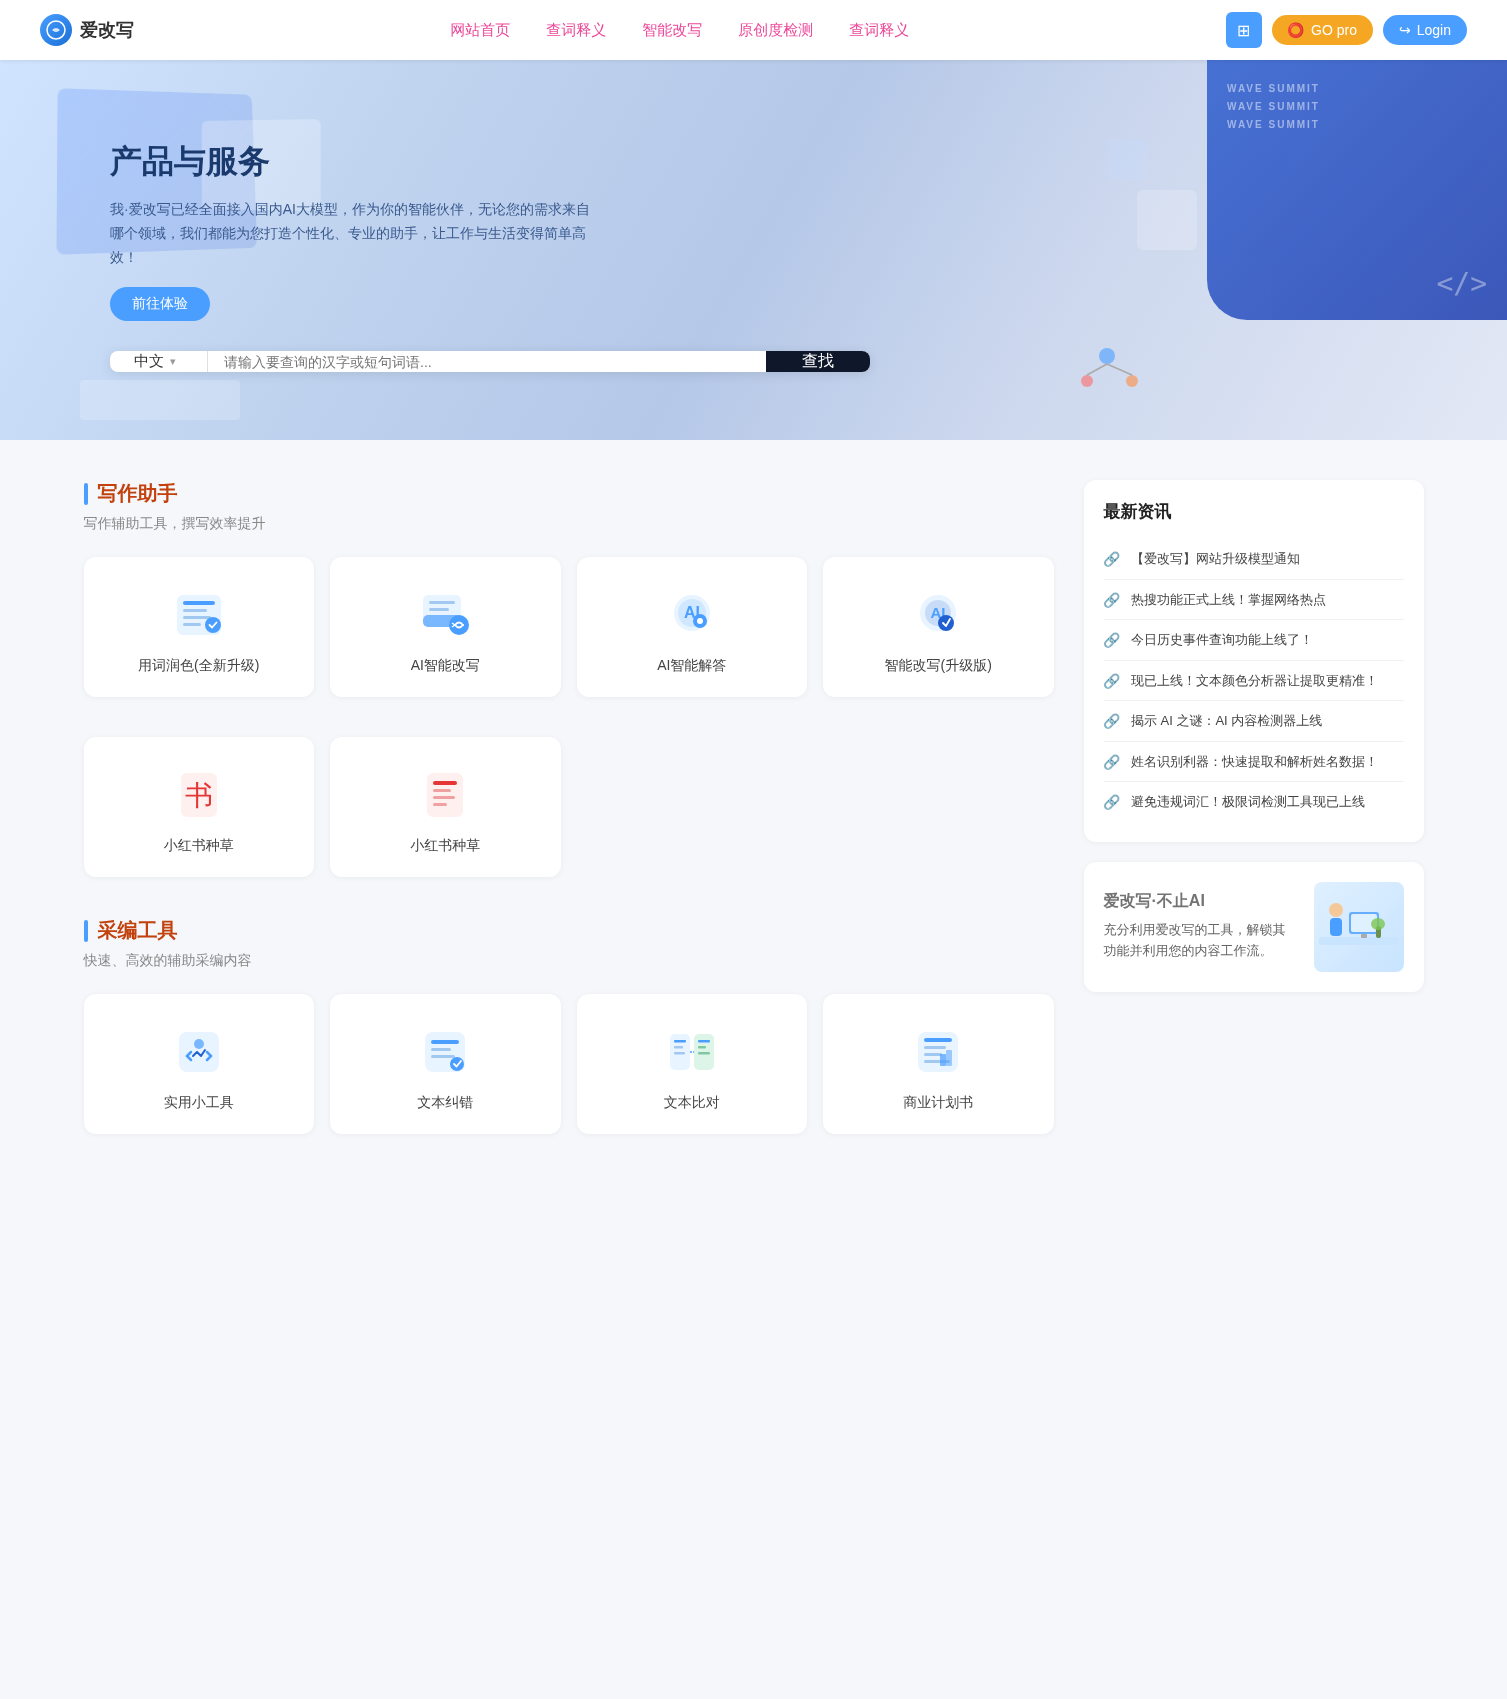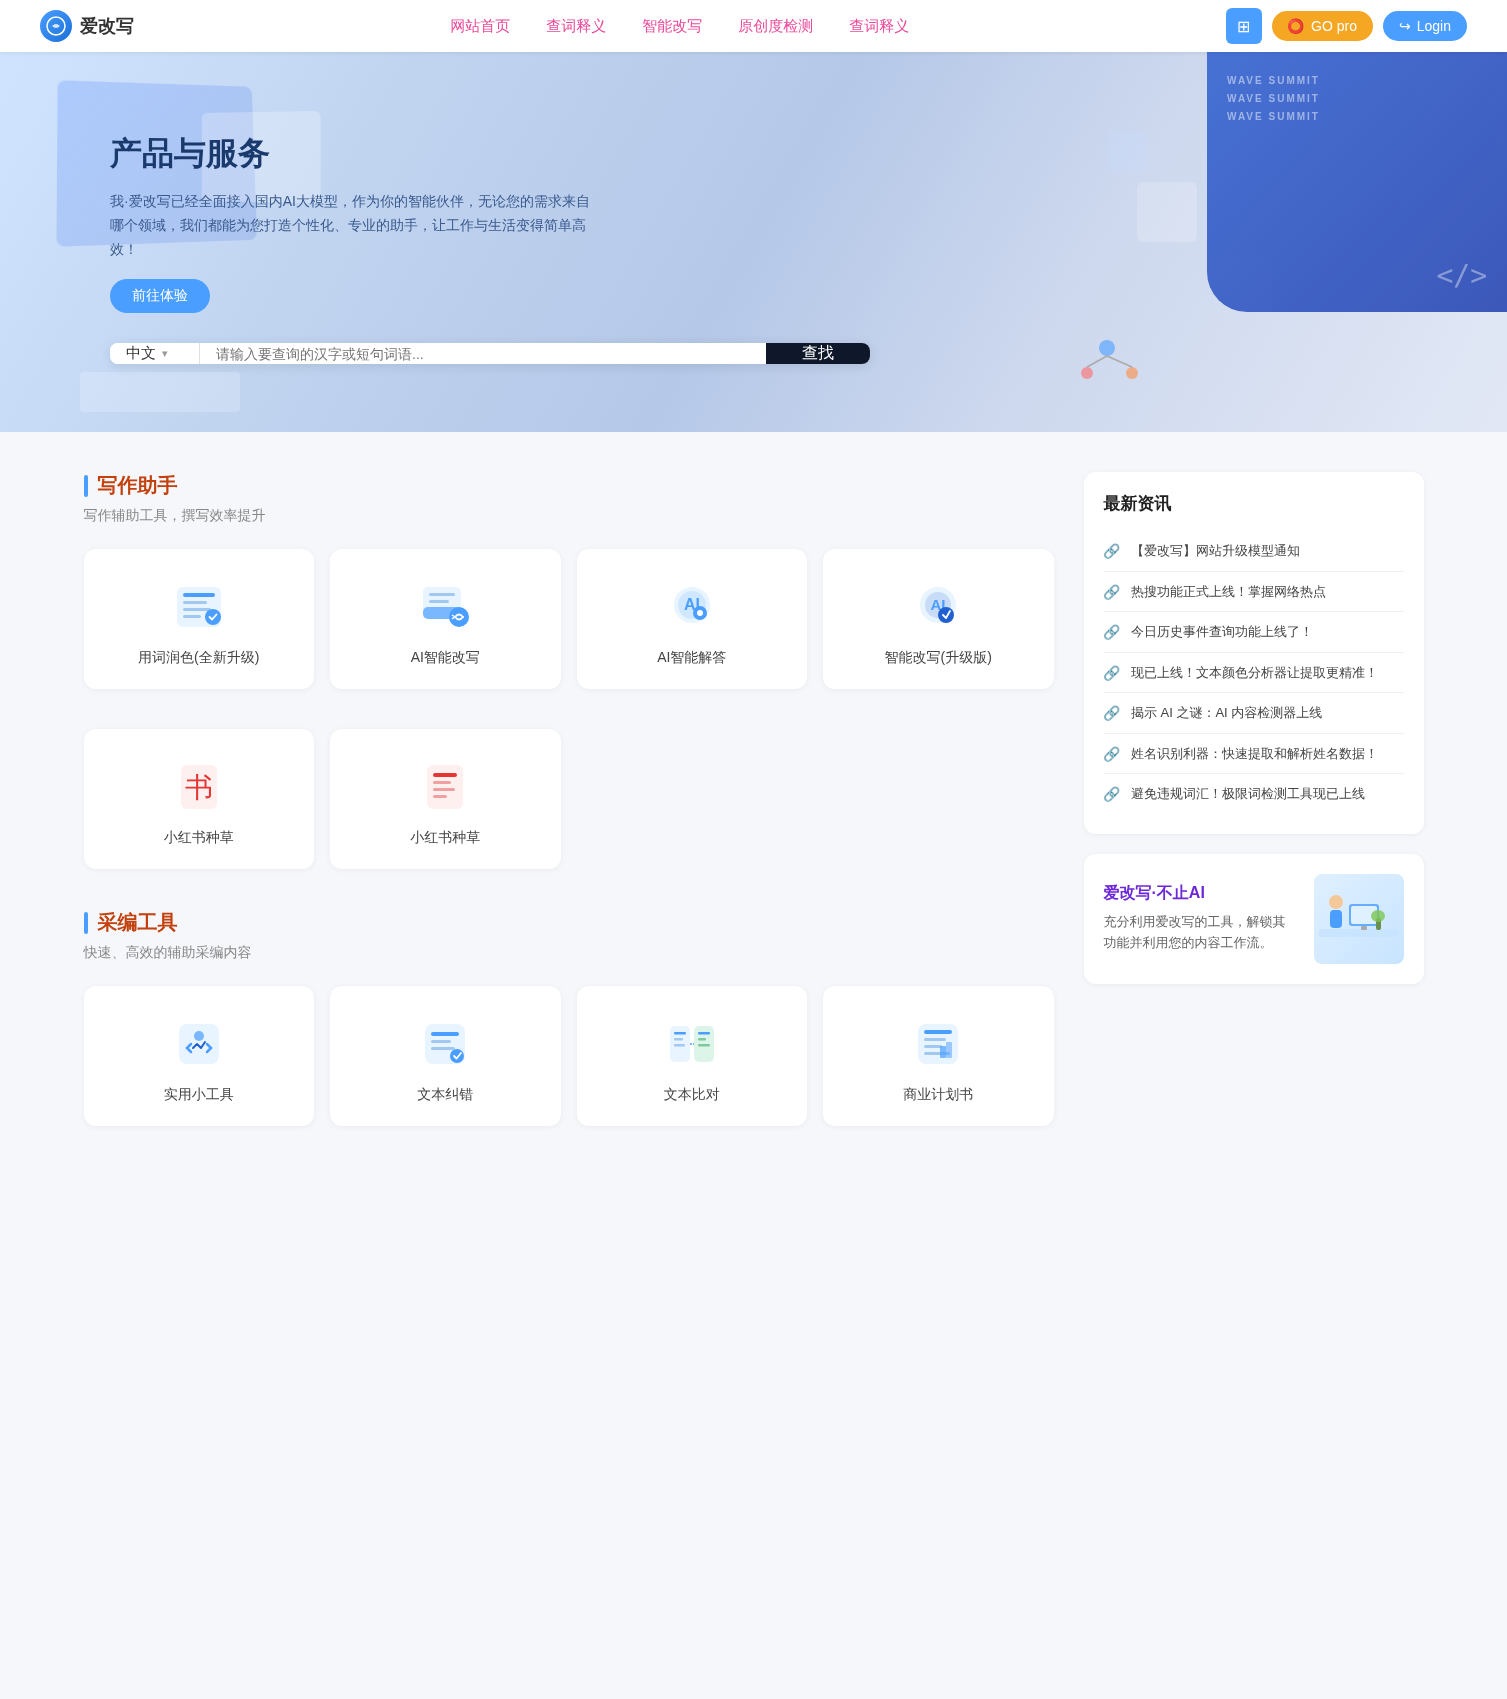--- a/index.html
+++ b/index.html
@@ -1,21 +1,21 @@
 <!DOCTYPE html>
 <html><head>
   <meta charset="utf-8">
   <style>
     * { margin: 0; padding: 0; box-sizing: border-box; }
     body { font-family: -apple-system, BlinkMacSystemFont, 'PingFang SC', 'Microsoft YaHei', sans-serif; background: #f5f7fa; color: #333; }
 
     
     .navbar {
       display: flex; align-items: center; justify-content: space-between;
-      padding: 0 40px; height: 52px; background: #fff;
+      padding: 0 40px; height: 60px; background: #fff;
       box-shadow: 0 1px 4px rgba(0,0,0,0.08); position: relative; z-index: 10;
     }
     .navbar-logo { display: flex; align-items: center; gap: 8px; cursor: pointer; }
     .navbar-logo .logo-icon {
       width: 32px; height: 32px; border-radius: 50%;
       background: linear-gradient(135deg, #4a9eff, #1a6fd8);
       display: flex; align-items: center; justify-content: center;
       color: #fff; font-size: 14px; font-weight: bold;
     }
     .navbar-logo .logo-text { font-size: 18px; font-weight: bold; color: #333; }
@@ -52,21 +52,21 @@
     .hero-desc { font-size: 14px; color: #3a5a8e; max-width: 480px; line-height: 1.7; margin-bottom: 18px; }
     .btn-try {
       background: #4a9eff; color: #fff; border: none;
       padding: 8px 22px; border-radius: 20px; font-size: 14px; cursor: pointer;
     }
 
     
     .search-container {
       position: relative; z-index: 5; margin: 30px 110px 16px;
       display: flex; background: #fff; border-radius: 8px; overflow: hidden;
-      box-shadow: 0 2px 12px rgba(0,0,0,0.1); max-width: 760px;
+      box-shadow: 0 2px 12px rgba(0,0,0,0.1); max-width: 760px; padding-left: 8px;
     }
     .search-lang {
       display: flex; align-items: center; gap: 6px;
       padding: 0 16px; border-right: 1px solid #e0e0e0;
       font-size: 15px; cursor: pointer; background: #fff; color: #333; min-width: 90px;
     }
     .search-input {
       flex: 1; padding: 0 16px; border: none; outline: none;
       font-size: 14px; color: #1d4ed8; background: transparent;
     }
@@ -107,21 +107,21 @@
     .news-item:last-child { border-bottom: none; }
     .news-link-icon { color: #4a9eff; font-size: 14px; margin-top: 2px; flex-shrink: 0; }
     .news-text { font-size: 13px; color: #444; line-height: 1.5; }
 
     .promo-box {
       background: #fff; border-radius: 12px; padding: 20px;
       box-shadow: 0 1px 6px rgba(0,0,0,0.05);
       display: flex; align-items: center; gap: 16px; position: relative; overflow: hidden;
     }
     .promo-text { flex: 1; }
-    .promo-title { font-size: 16px; font-weight: bold; color: #6d28d9; margin-bottom: 8px; }
+    .promo-title { font-size: 16px; font-weight: bold; color: #737373; margin-bottom: 8px; }
     .promo-desc { font-size: 13px; color: #666; line-height: 1.6; }
     .promo-figure {
       width: 90px; height: 90px; flex-shrink: 0;
       background: linear-gradient(135deg, #dff0ff, #c8e4ff);
       border-radius: 8px; display: flex; align-items: center; justify-content: center;
       font-size: 40px;
     }
     .hero-blue-rect {
       position: absolute; background: linear-gradient(135deg, #3060d0, #2040b0);
       border-radius: 8px; opacity: 0.85;

